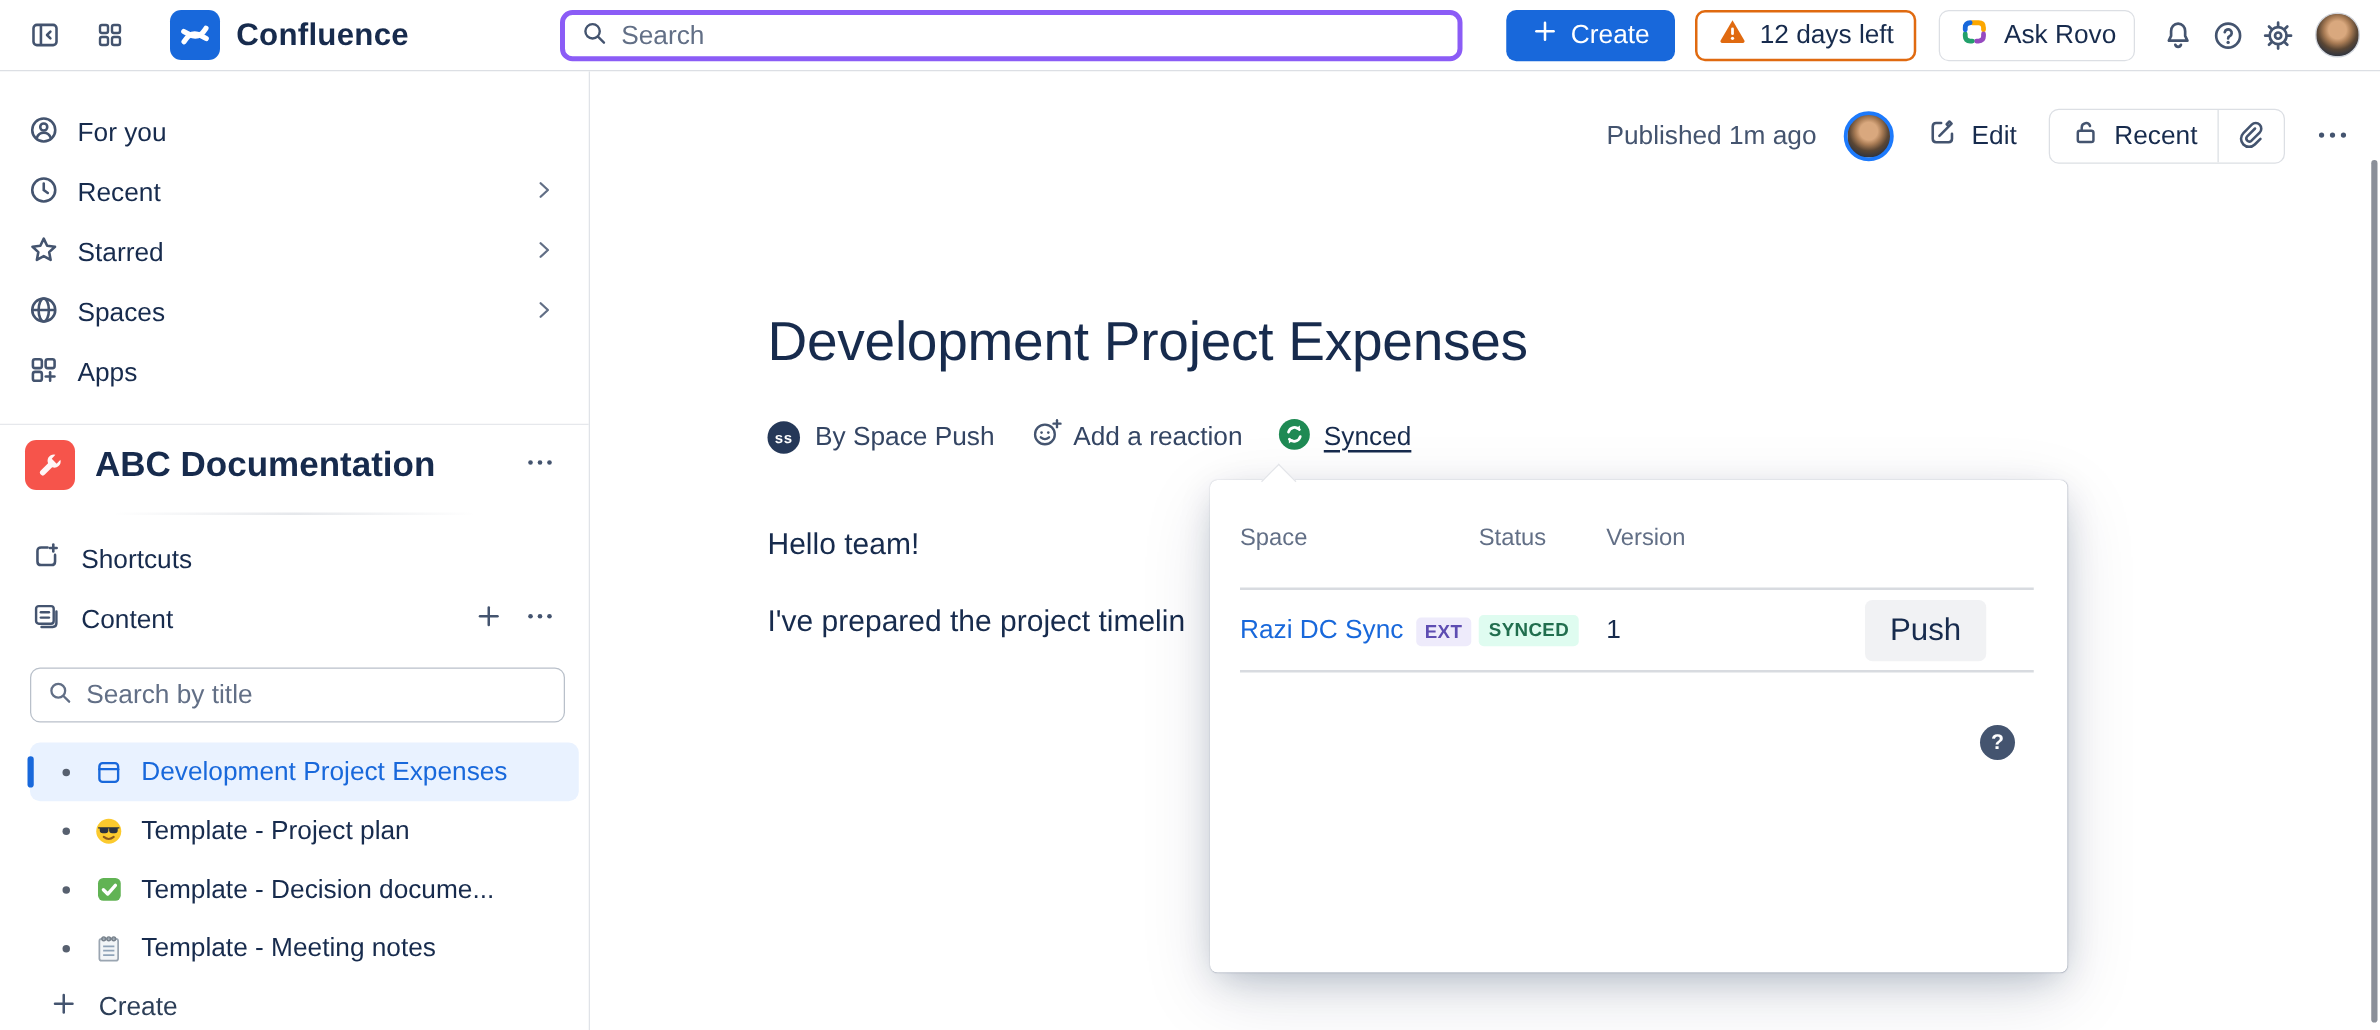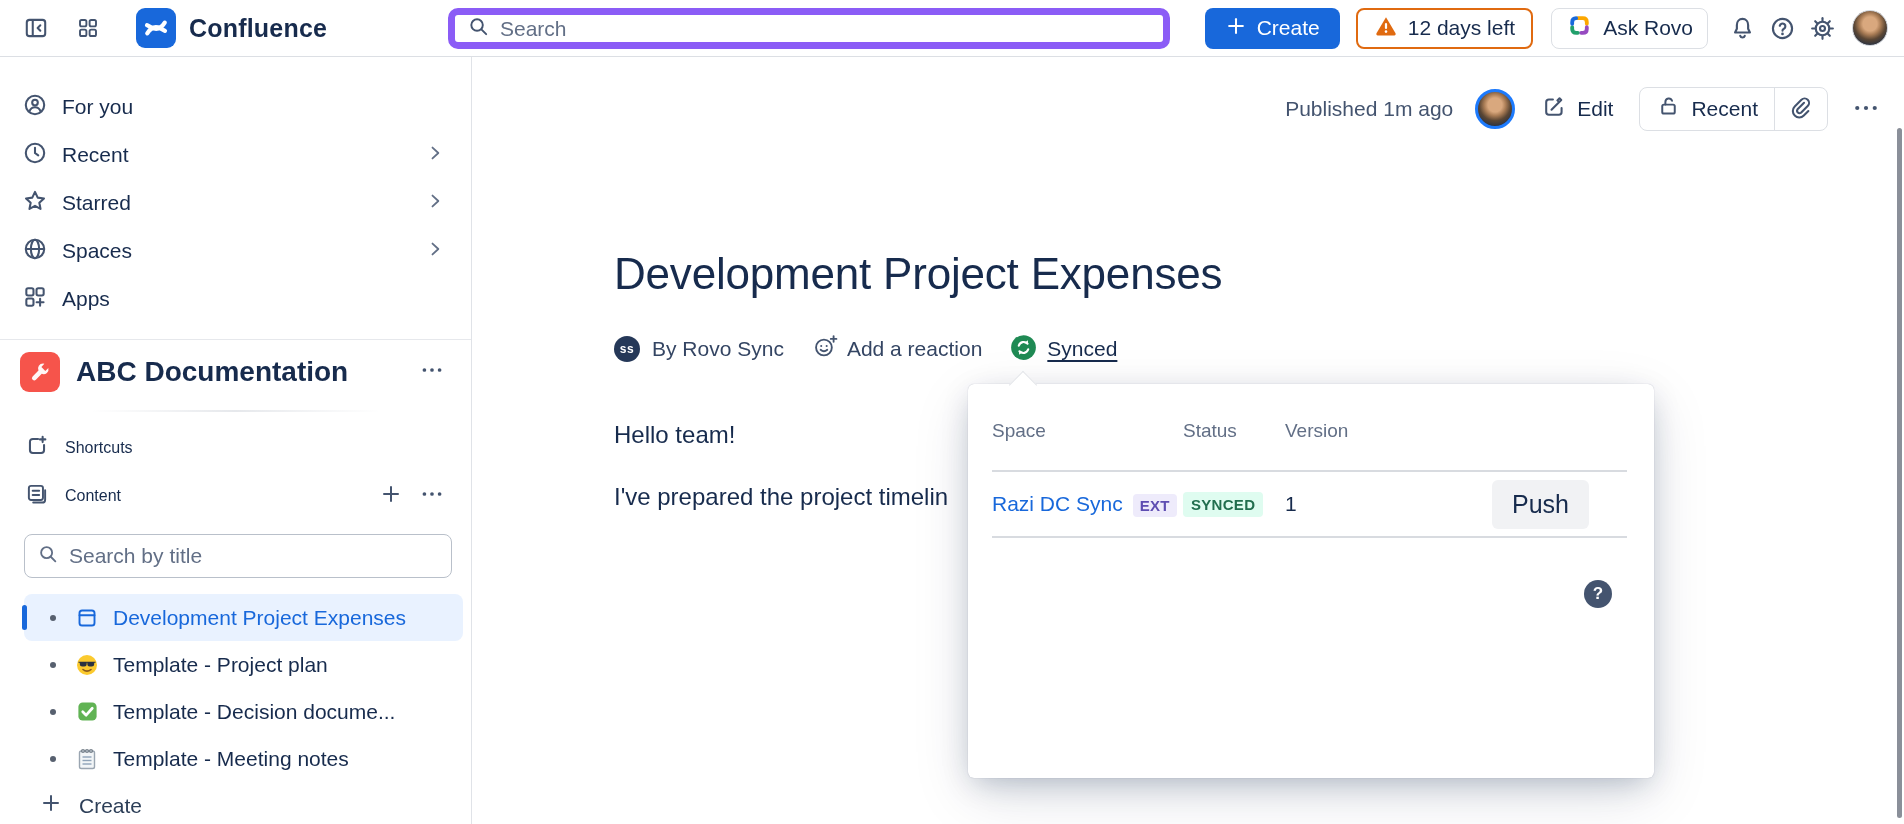--- a/index.html
+++ b/index.html
@@ -12,21 +12,21 @@
     display:flex; align-items:center; padding:0 16px; background:#fff;
     border-bottom:1px solid #DCDFE4; z-index:20; }
   .iconbtn { display:flex; align-items:center; justify-content:center;
     width:40px; height:40px; border-radius:6px; cursor:pointer; background:none; border:none; }
   .iconbtn svg { display:block; }
   .logo-wrap { display:flex; align-items:center; gap:13px; margin-left:28px; cursor:pointer; }
   .conf-logo { width:40px; height:40px; border-radius:9px; background:#1868DB;
     display:flex; align-items:center; justify-content:center; }
   .app-name { font-size:25px; font-weight:700; color:#172B4D; letter-spacing:.2px; }
   .topbar .search { position:absolute; left:448px; top:8px; width:722px; height:41px;
-    border:7px solid #8b5cf6; border-radius:10px; display:flex; align-items:center;
+    border:4px solid #8b5cf6; border-radius:10px; display:flex; align-items:center;
     padding:0 12px; gap:10px; background:#fff; }
   .topbar .search input { border:none; outline:none; font-size:21px; color:#172B4D; flex:1;
     font-family:inherit; background:transparent; }
   .topbar .search input::placeholder { color:#626F86; }
   .top-right { margin-left:auto; display:flex; align-items:center; }
   .btn-create { display:flex; align-items:center; gap:10px; background:#1868DB; color:#fff;
     font-size:21px; font-weight:500; border:none; border-radius:8px; height:41px;
     padding:0 20px; cursor:pointer; font-family:inherit; }
   .btn-trial { display:flex; align-items:center; gap:10px; background:#fff; color:#172B4D;
     font-size:21px; font-weight:500; border:2px solid #E06A10; border-radius:8px; height:41px;
@@ -49,21 +49,21 @@
   .side-div { border-top:1px solid #E6E8EC; margin-top:16px; }
   .space-head { height:64px; display:flex; align-items:center; gap:16px; padding:0 26px 0 20px;
     margin-top:0; }
   .space-icon { width:40px; height:40px; border-radius:9px; background:#F6544B; flex:none;
     display:flex; align-items:center; justify-content:center; }
   .space-name { font-size:28px; font-weight:700; color:#172B4D; }
   .space-head .more { margin-left:auto; cursor:pointer; }
   .scroll-shadow { height:2px; margin:6px 90px 0 90px;
     background:linear-gradient(90deg, rgba(9,30,66,0) 0%, rgba(9,30,66,.10) 50%, rgba(9,30,66,0) 100%); }
   .sec-row { height:48px; display:flex; align-items:center; gap:15px; padding:0 26px 0 24px;
-    font-size:16px; color:#172B4D; cursor:pointer; }
+    font-size:21px; color:#172B4D; cursor:pointer; }
   .sec-row .right-icons { margin-left:auto; display:flex; align-items:center; gap:16px; }
   .side-search { margin:14px 19px 0 24px; height:44px; border:1px solid #AEB5C0; border-radius:8px;
     display:flex; align-items:center; gap:10px; padding:0 12px; background:#fff; }
   .side-search input { border:none; outline:none; font-size:21px; flex:1; color:#172B4D;
     font-family:inherit; background:transparent; }
   .side-search input::placeholder { color:#626F86; }
   .tree { margin-top:16px; }
   .tree-row { position:relative; height:47px; margin:0 8px 0 24px; display:flex; align-items:center;
     padding-left:26px; border-radius:8px; cursor:pointer; font-size:21px; color:#172B4D; }
   .tree-row.selected { background:#E9F2FF; color:#1868DB; font-weight:500; }
@@ -485,21 +485,21 @@
               <circle cx="19.5" cy="12" r="1.8"></circle>
           </svg>
         </span>
       </button>
     </div>
 
     <h1 class="page-title">Development Project Expenses</h1>
 
     <div class="byline">
       <span class="ss-avatar">ss</span>
-      <span class="byline-author">By Rovo Sync</span>
+      <span class="byline-author">By Space Push</span>
       <span class="reaction">
         <span>
           <svg width="27" height="27" viewBox="0 0 26 26" fill="none" stroke="#44546F" stroke-width="1.8" stroke-linecap="round">
             <circle cx="11.5" cy="14" r="7.6"></circle>
             <circle cx="8.9" cy="12.6" r="1" fill="#44546F" stroke="none"></circle>
             <circle cx="14.1" cy="12.6" r="1" fill="#44546F" stroke="none"></circle>
             <path d="M8.3 16.2 q3.2 2.8 6.4 0"></path>
             <line x1="20.8" y1="3" x2="20.8" y2="8.4"></line>
               <line x1="18.1" y1="5.7" x2="23.5" y2="5.7"></line>
           </svg>

